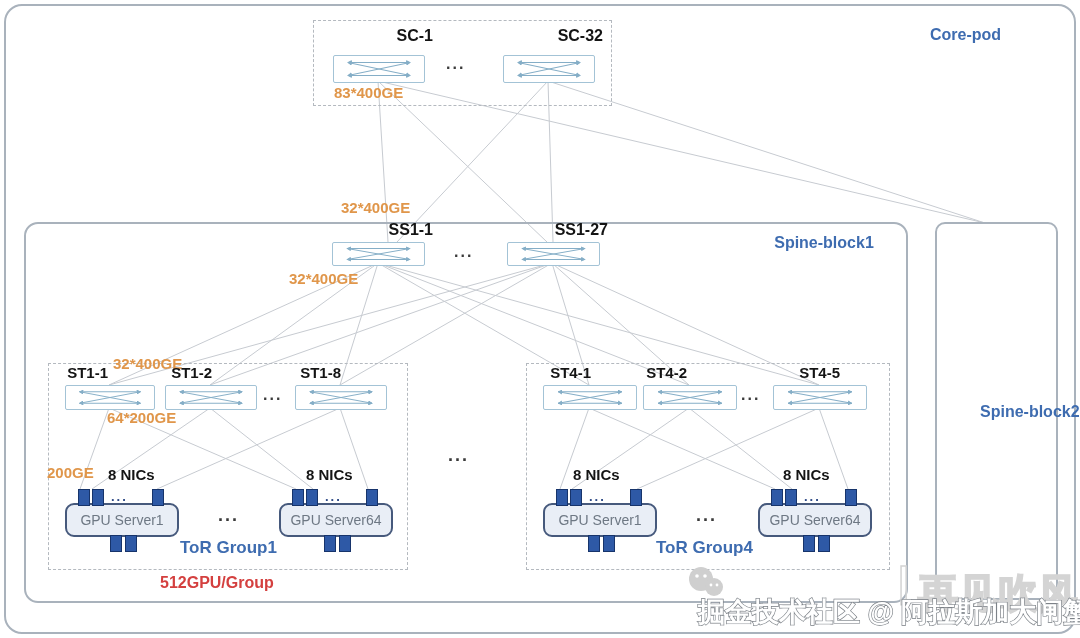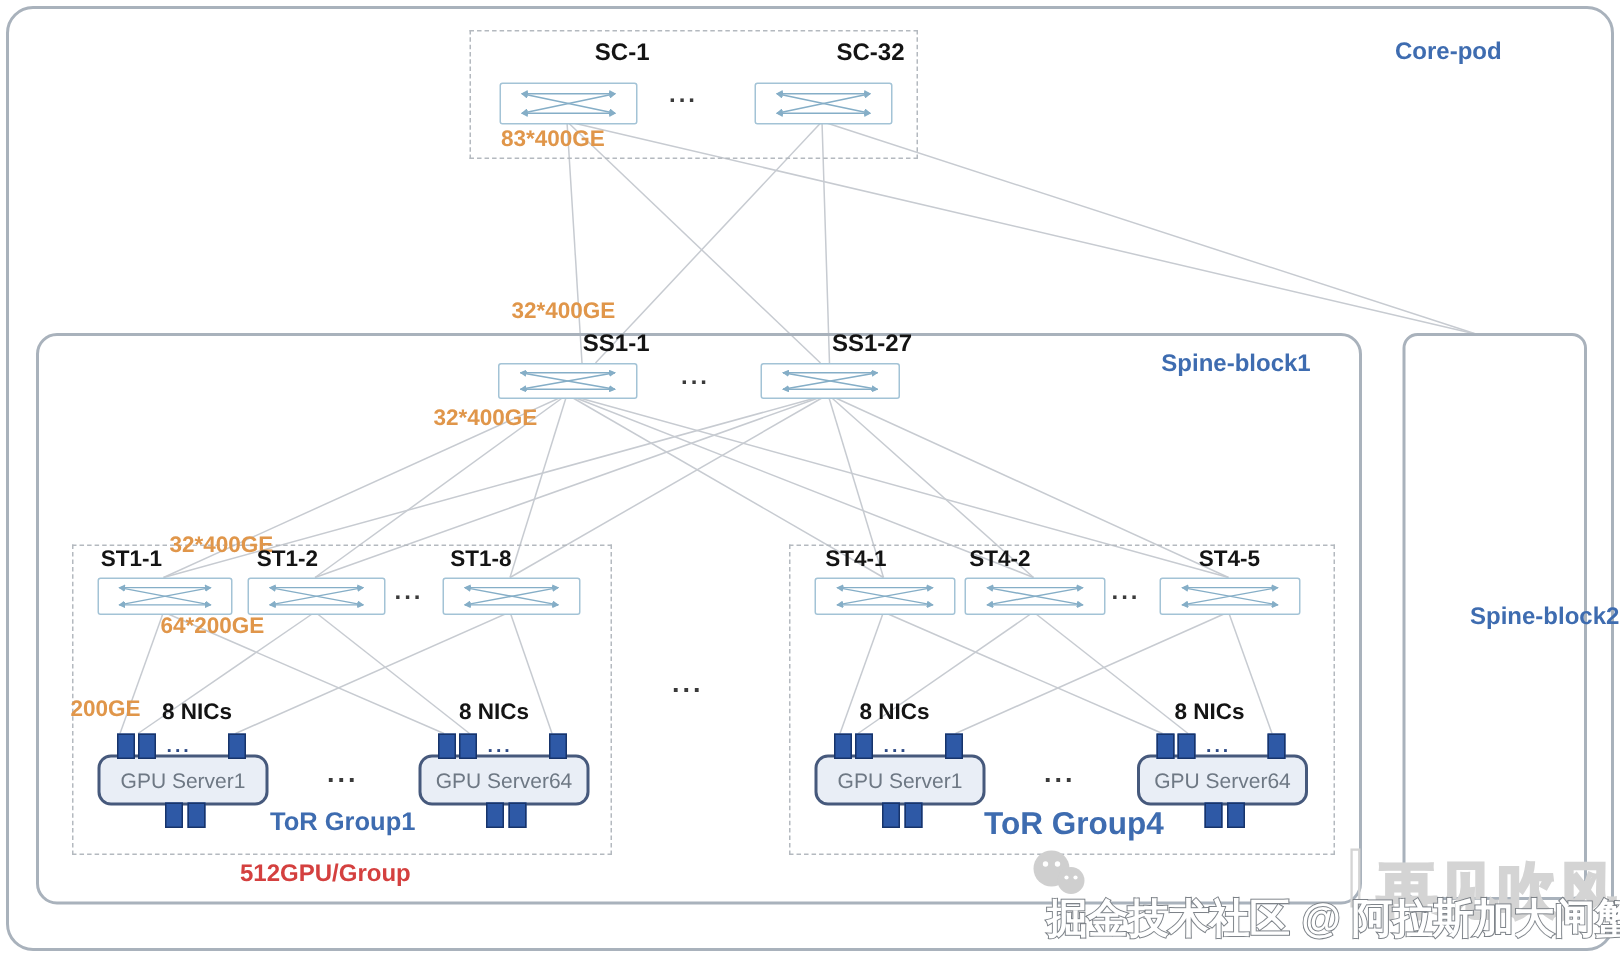--- a/index.html
+++ b/index.html
@@ -260,21 +260,21 @@
   <div class="dots" style="left:696px;top:505px;font-size:18px;">...</div>
   <div class="server" style="left:758px;top:503px;width:110px;">
     <span class="nic" style="left:11px;top:-16px;"></span>
     <span class="nic" style="left:25px;top:-16px;"></span>
     <span class="nic-dots" style="left:44px;top:-16px;">...</span>
     <span class="nic" style="left:85px;top:-16px;"></span>
     <span>GPU Server64</span>
     <span class="nic" style="left:43px;bottom:-17px;"></span>
     <span class="nic" style="left:58px;bottom:-17px;"></span>
   </div>
-  <div class="lbl blue" style="left:656px;top:538px;font-size:21px;">ToR Group4</div>
+  <div class="lbl blue" style="left:656px;top:538px;font-size:17px;">ToR Group4</div>
 
   <div class="dots" style="left:448px;top:445px;font-size:18px;">...</div>
   <div class="lbl red" style="left:160px;top:574px;font-size:16px;">512GPU/Group</div>
 
   <svg class="abs" style="left:686px;top:565px;z-index:5;" width="40" height="36">
     <circle cx="15" cy="14" r="12" fill="#cfcfcf"></circle>
     <circle cx="28" cy="22" r="9" fill="#cfcfcf"></circle>
     <circle cx="11" cy="11" r="1.8" fill="#ffffff"></circle>
     <circle cx="19" cy="11" r="1.8" fill="#ffffff"></circle>
     <circle cx="25" cy="20" r="1.4" fill="#ffffff"></circle>

